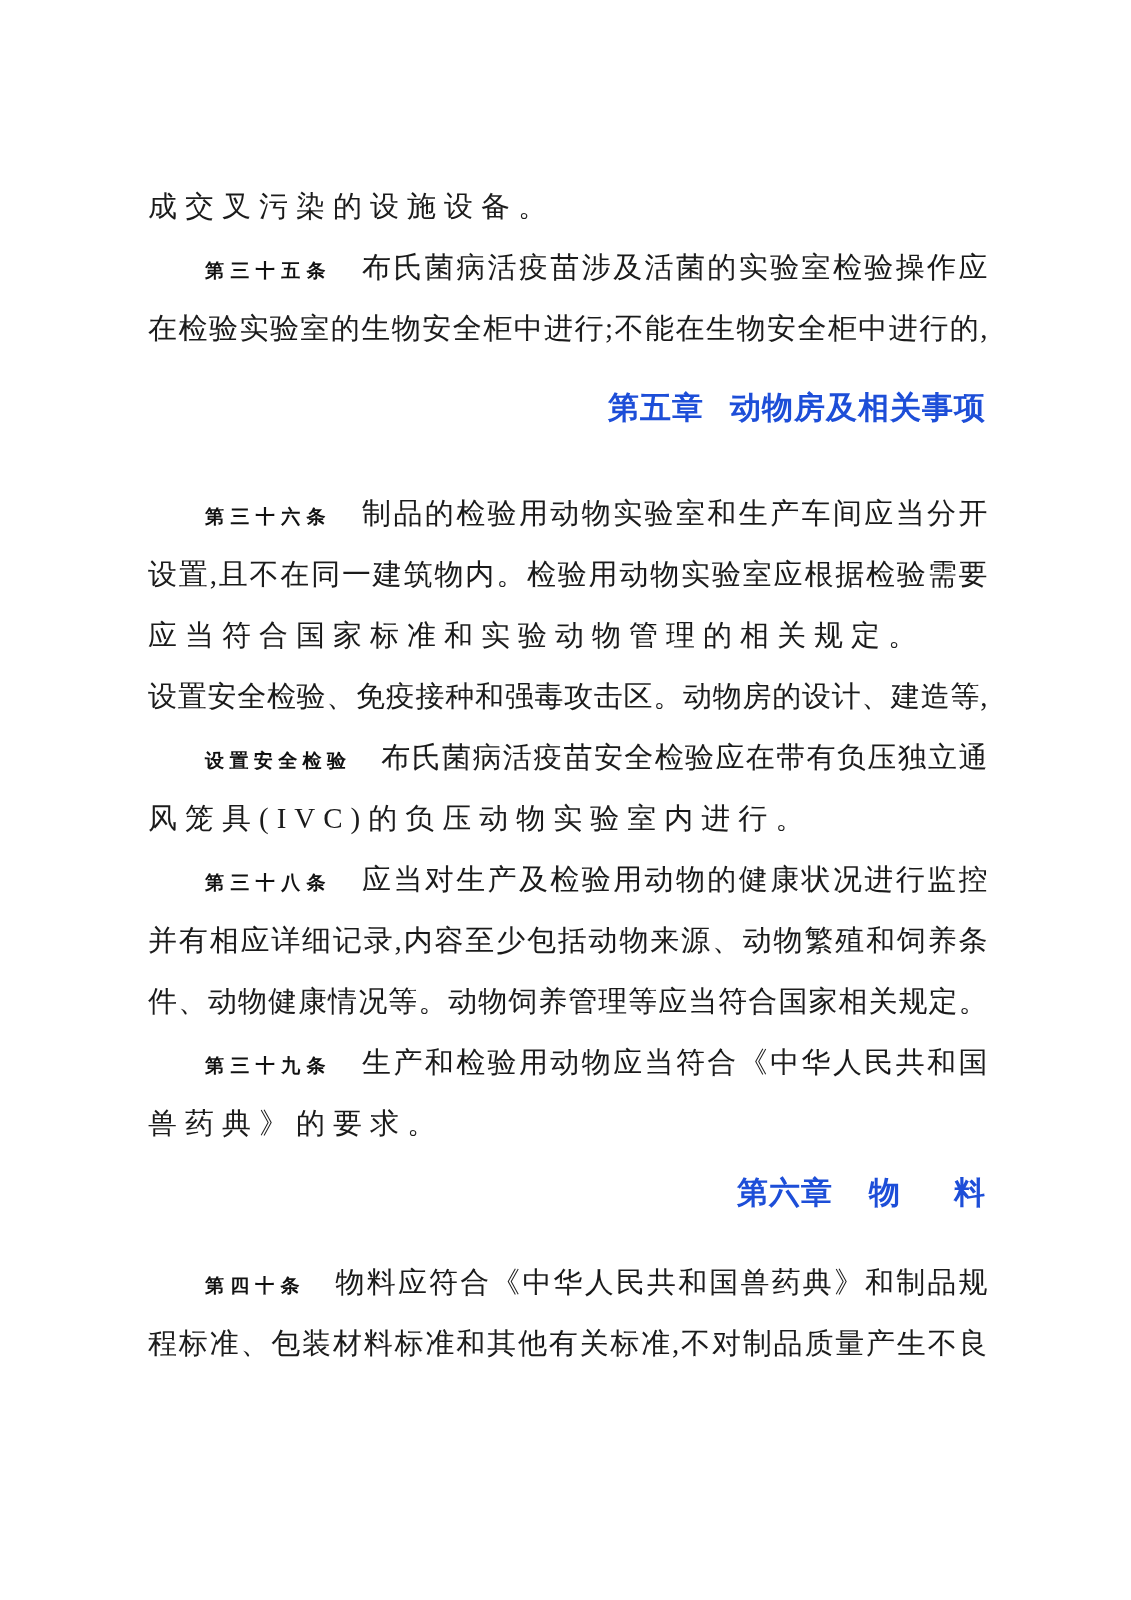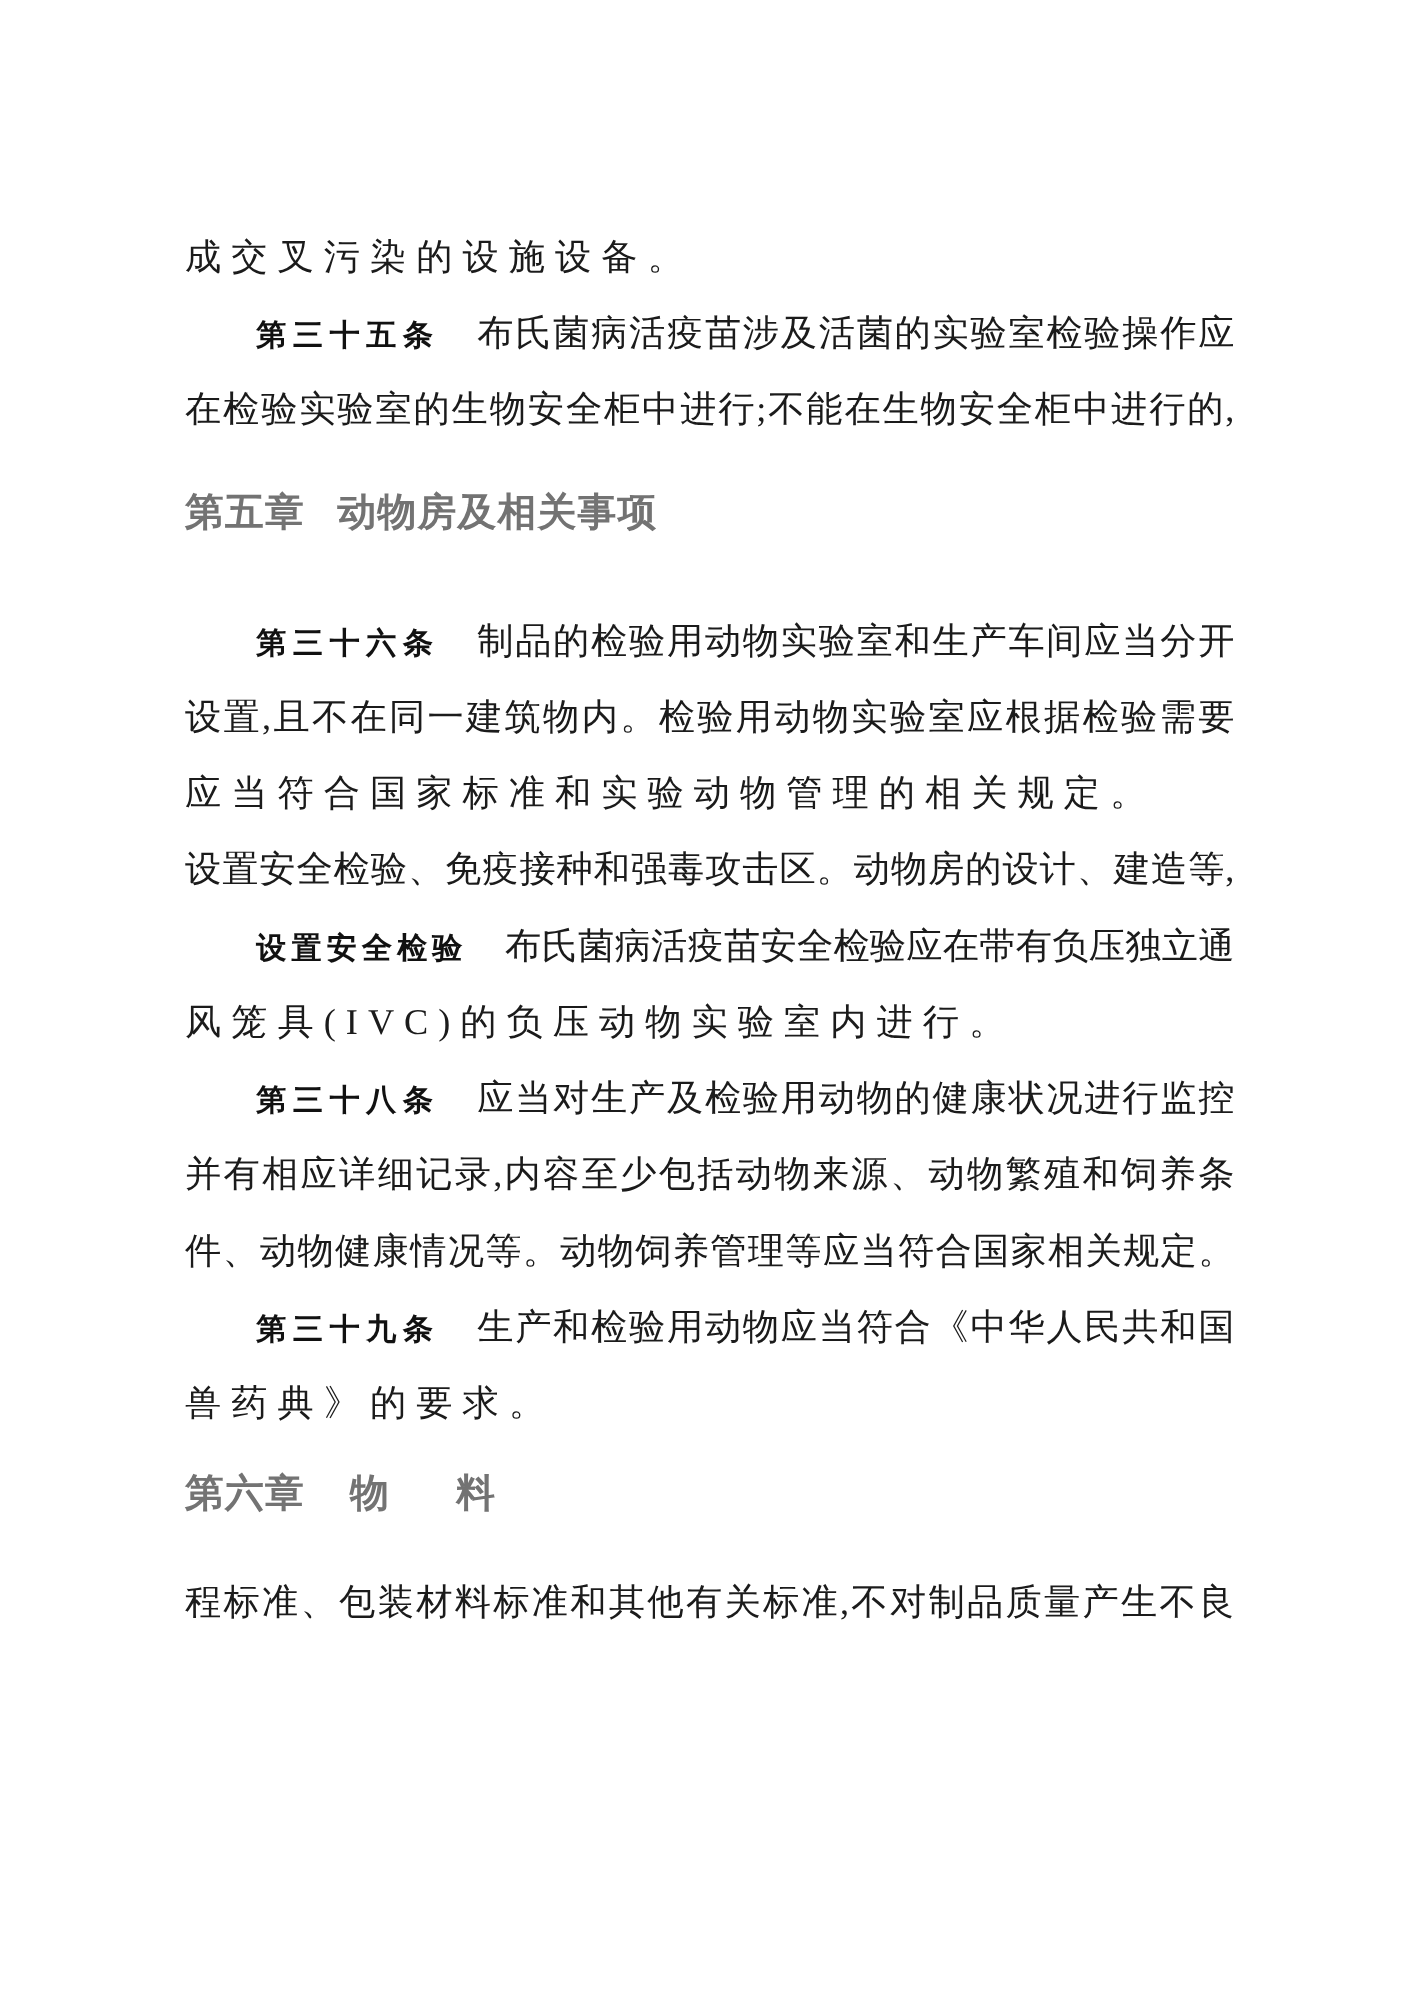--- a/index.html
+++ b/index.html
@@ -39,36 +39,36 @@
   .t-line.natural {
     letter-spacing: 8px;
   }
   .t-line.indent {
     padding-left: 57px;
     box-sizing: border-box;
   }
   .article-label {
     font-family: Liberation Mono, monospace;
     font-weight: 700;
-    font-size: 24px;
+    font-size: 19px;
     letter-spacing: 2.5px;
     margin-right: 30px;
     color: #111111;
   }
   .chapter-heading {
     height: 46px;
     line-height: 46px;
     margin-top: 28px;
     margin-bottom: 50px;
-    text-align: left;
-    font-family: Liberation Sans, sans-serif;
+    text-align: right;
+    font-family: Liberation Mono, monospace;
     font-weight: 700;
     font-size: 31px;
     letter-spacing: 1px;
-    color: #737373;
+    color: #1d4ed8;
   }
   .chapter-heading.h6 {
     margin-top: 18px;
     margin-bottom: 34px;
   }
   .chapter-heading .part {
     display: inline-block;
   }
   .chapter-heading.h5 .part + .part {
     margin-left: 26px;
@@ -104,16 +104,17 @@
         <div class="t-line natural"><span>应当符合国家标准和实验动物管理的相关规定。</span></div>
         <div class="t-line fill"><span>设置安全检验、免疫接种和强毒攻击区。动物房的设计、建造等,</span></div>
         <div class="t-line fill indent"><span class="article-label">设置安全检验</span><span>布氏菌病活疫苗安全检验应在带有负压独立通</span></div>
         <div class="t-line natural"><span>风笼具(IVC)的负压动物实验室内进行。</span></div>
         <div class="t-line fill indent"><span class="article-label">第三十八条</span><span>应当对生产及检验用动物的健康状况进行监控</span></div>
         <div class="t-line fill"><span>并有相应详细记录,内容至少包括动物来源、动物繁殖和饲养条</span></div>
         <div class="t-line fill"><span>件、动物健康情况等。动物饲养管理等应当符合国家相关规定。</span></div>
         <div class="t-line fill indent"><span class="article-label">第三十九条</span><span>生产和检验用动物应当符合《中华人民共和国</span></div>
         <div class="t-line natural"><span>兽药典》的要求。</span></div>
         <div class="chapter-heading h6"><span class="part">第六章</span><span class="part">物</span><span class="part">料</span></div>
+        <div class="t-line fill indent"><span class="article-label">第四十条</span><span>物料应符合《中华人民共和国兽药典》和制品规</span></div>
         <div class="t-line fill"><span>程标准、包装材料标准和其他有关标准,不对制品质量产生不良</span></div>
       </div>
   </div>
 </div>
 
 </body></html>

